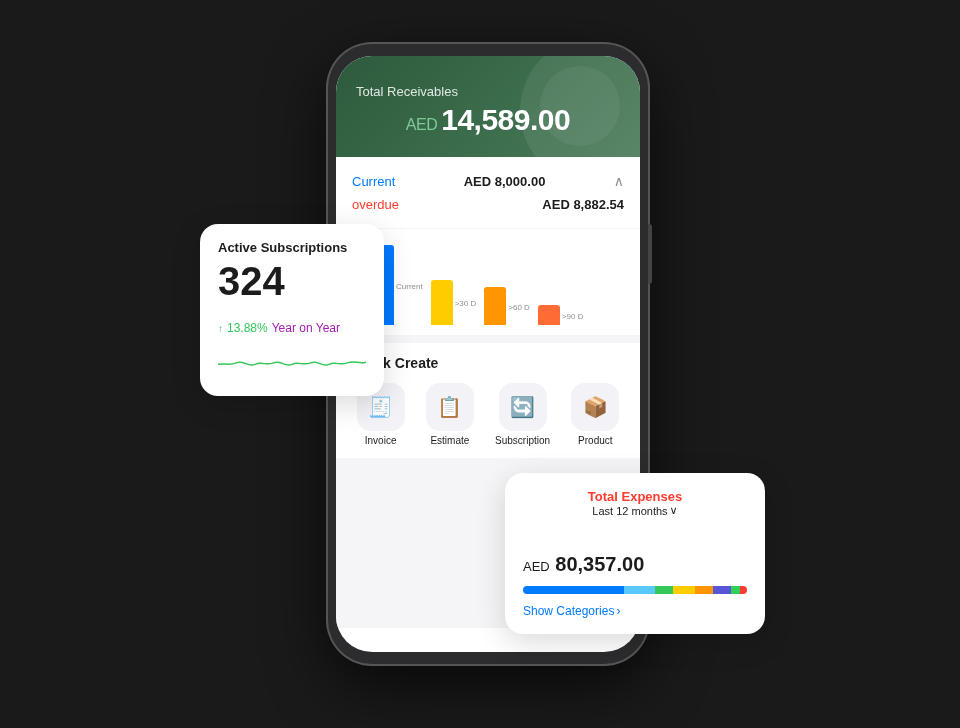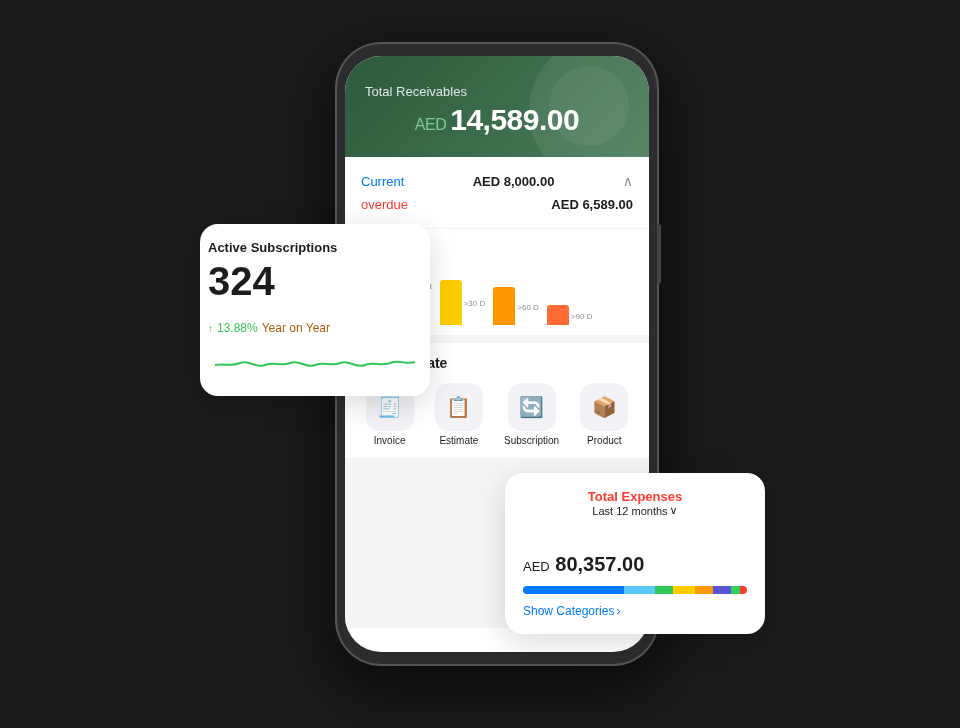--- a/index.html
+++ b/index.html
@@ -18,21 +18,21 @@
     
     .phone-wrapper {
       position: relative;
       width: 320px;
       height: 640px;
       margin: 0 auto;
     }
 
     .phone-body {
       position: absolute;
-      top: 0; left: 17px;
+      top: 0; left: 8px;
       width: 320px;
       height: 620px;
       background: #2c2c2e;
       border-radius: 44px;
       box-shadow: 0 0 0 2px #555, 0 20px 60px rgba(0,0,0,0.7);
     }
 
     
     .phone-side-btn {
       position: absolute;
@@ -237,24 +237,24 @@
 
     
     
     
 
     
     .card-subscriptions {
       position: absolute;
       top: 190px;
       left: 30px;
-      width: 230px;
+      width: 184px;
       background: #fff;
       border-radius: 18px;
-      padding: 16px 8px;
+      padding: 16px 18px;
       box-shadow: 0 8px 30px rgba(0,0,0,0.15);
       z-index: 10;
     }
 
     .card-sub-title {
       font-size: 13px;
       font-weight: 600;
       color: #1c1c1e;
       margin-bottom: 6px;
     }
@@ -274,21 +274,21 @@
       font-size: 12px;
       color: #34c759;
       font-weight: 500;
     }
 
     .growth-arrow {
       font-size: 10px;
     }
 
     .yoy-label {
-      color: #a16207;
+      color: #a21caf;
       font-size: 12px;
     }
 
     
     .sparkline-container {
       margin-top: 10px;
       height: 35px;
     }
 
     .sparkline-svg {
@@ -405,21 +405,21 @@
           <div class="phone-content">
 
             <div class="receivables-card">
               <div class="receivables-row">
                 <span class="receivables-label current">Current</span>
                 <span class="receivables-value">AED 8,000.00</span>
                 <span class="chevron-up">∧</span>
               </div>
               <div class="receivables-row">
                 <span class="receivables-label overdue">overdue</span>
-                <span class="receivables-value">AED 6,589.00</span>
+                <span class="receivables-value">AED 8,882.54</span>
               </div>
             </div>
 
             <div class="chart-area">
               <div class="chart-bars">
                 <div class="chart-columns">
                   <div class="bar-group">
                     <div class="bar bar-blue" style="height:80px;"></div>
                     <div class="bar-label">Current</div>
                   </div>

